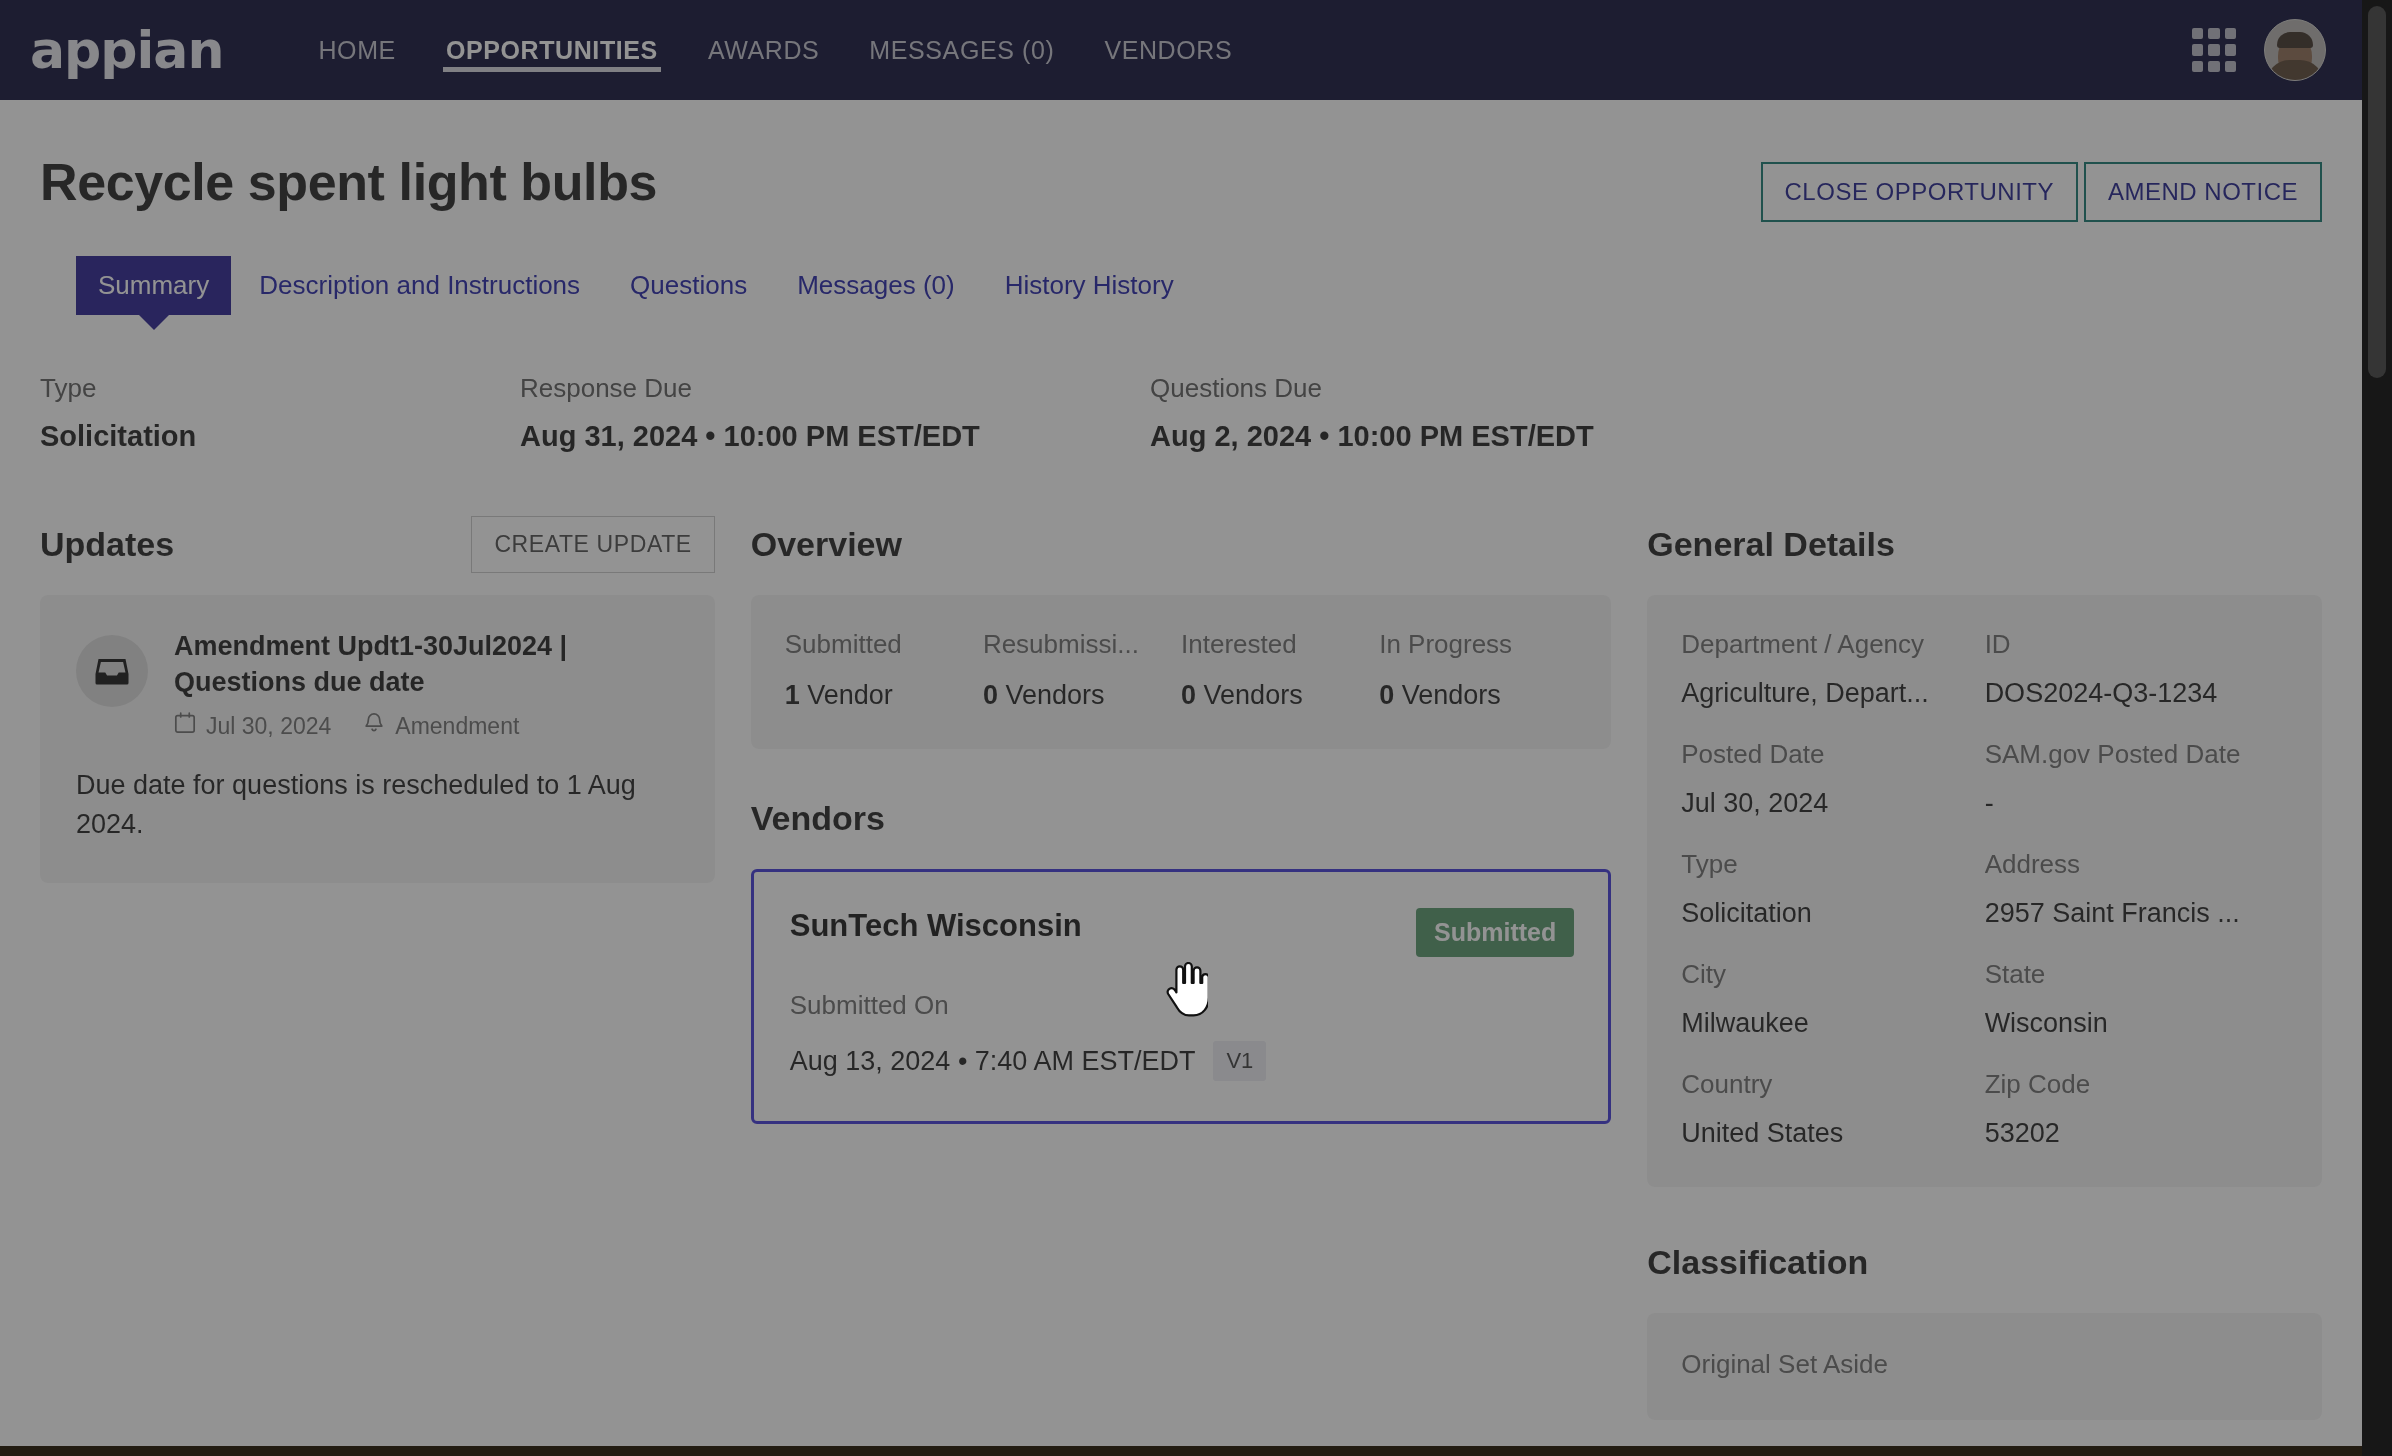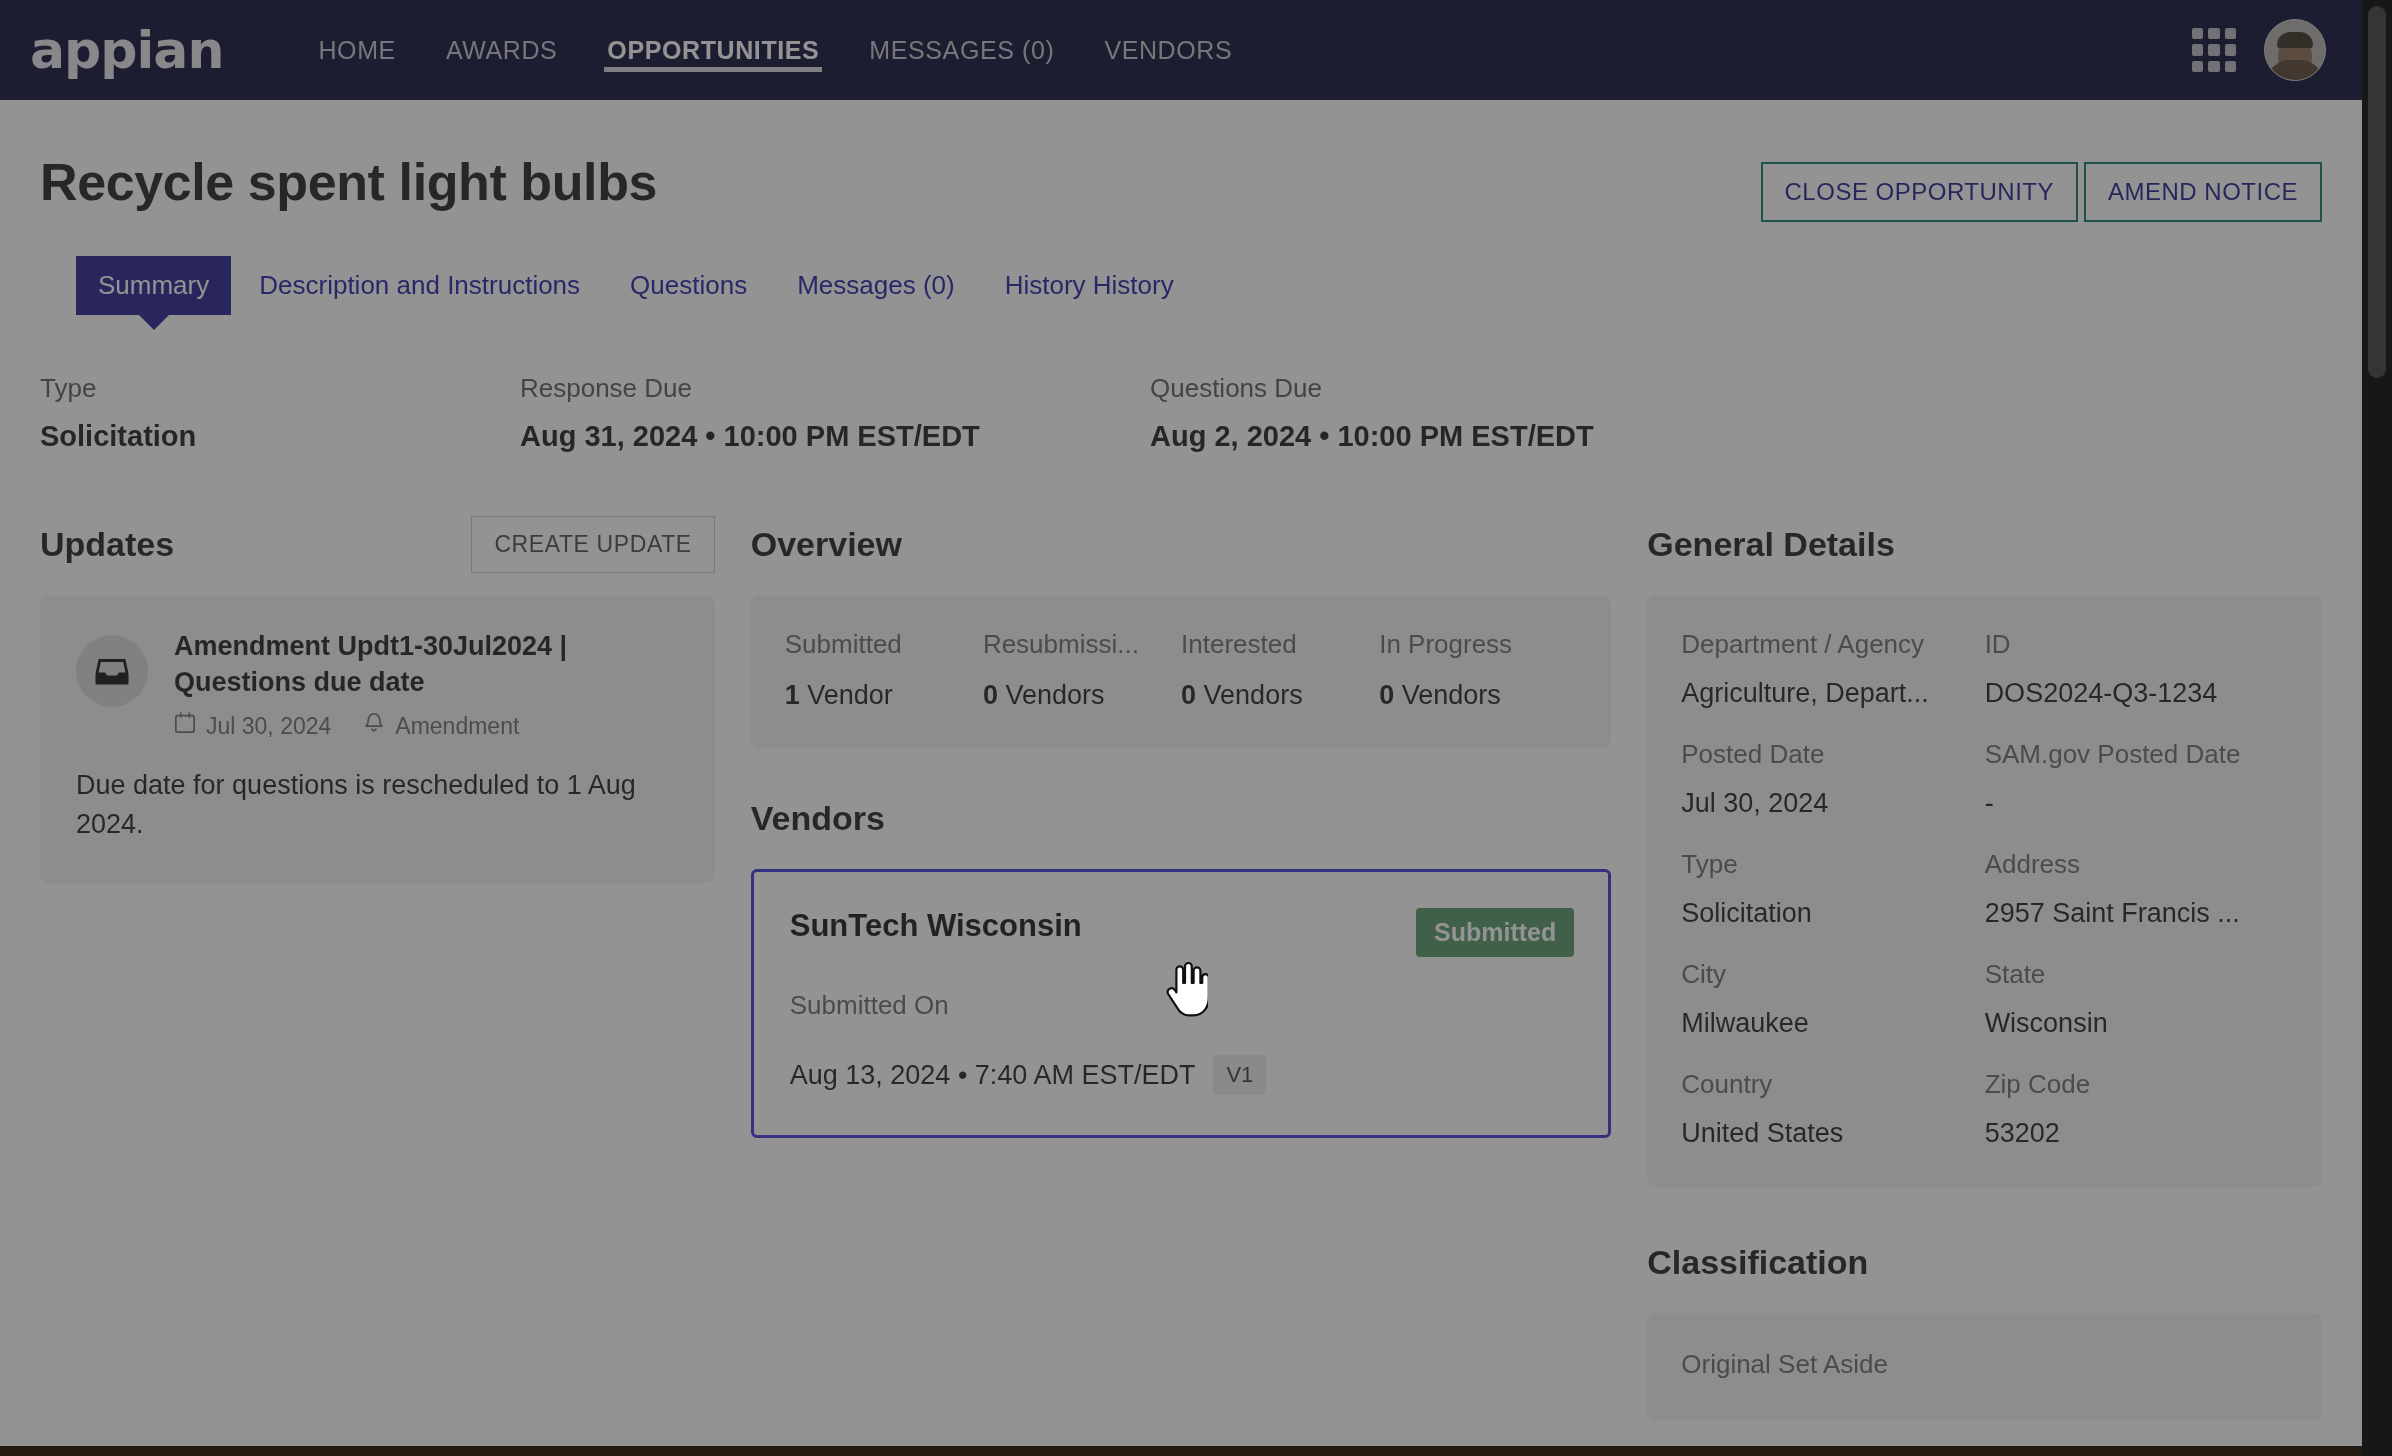--- a/index.html
+++ b/index.html
@@ -376,21 +376,21 @@
   }
   .vendor-sublabel {
     font-size: 26px;
     color: #6a6a6a;
     margin-top: 33px;
   }
   .vendor-date-row {
     display: flex;
     align-items: center;
     gap: 18px;
-    margin-top: 34px;
+    margin-top: 20px;
   }
   .vendor-date {
     font-size: 27px;
     color: #1f1f1f;
   }
   .chip {
     background: #ececf2;
     color: #3a3a3a;
     font-size: 22px;
     padding: 7px 13px;
@@ -433,22 +433,22 @@
 
 <div id="frame">
 
   <div id="page">
 
     <div id="topnav">
       <div class="logo">appian</div>
 
       <div class="navlinks">
         <div class="navlink">HOME</div>
+        <div class="navlink active">OPPORTUNITIES</div>
         <div class="navlink">AWARDS</div>
-        <div class="navlink active">OPPORTUNITIES</div>
         <div class="navlink">MESSAGES (0)</div>
         <div class="navlink">VENDORS</div>
       </div>
 
       <div class="nav-right">
         <div class="grid-icon">
           <i></i>
             <i></i>
             <i></i>
             <i></i>

